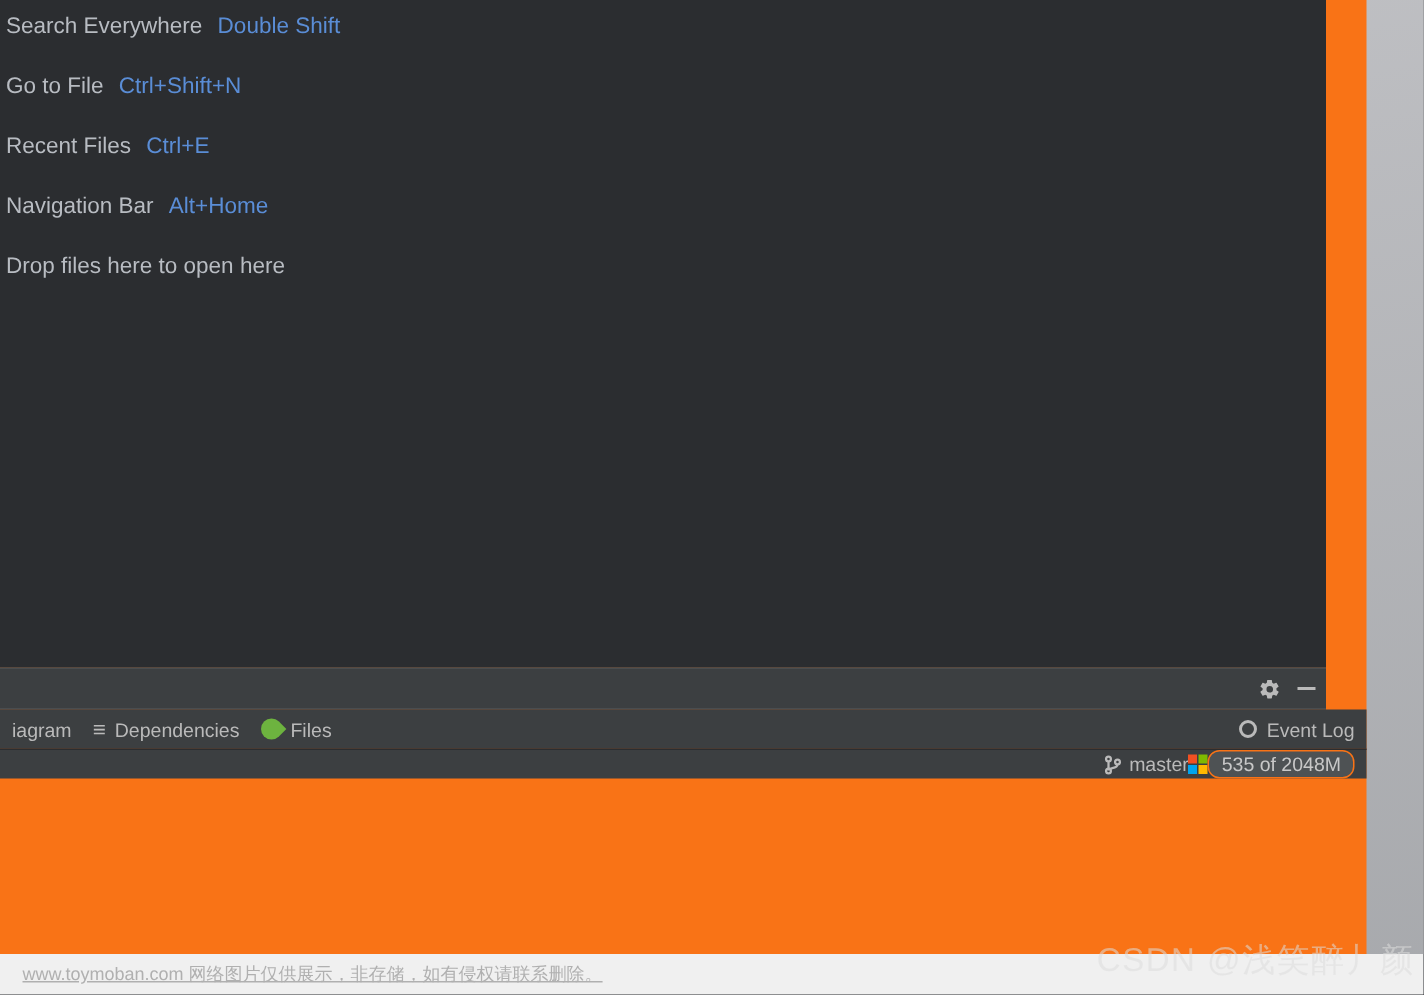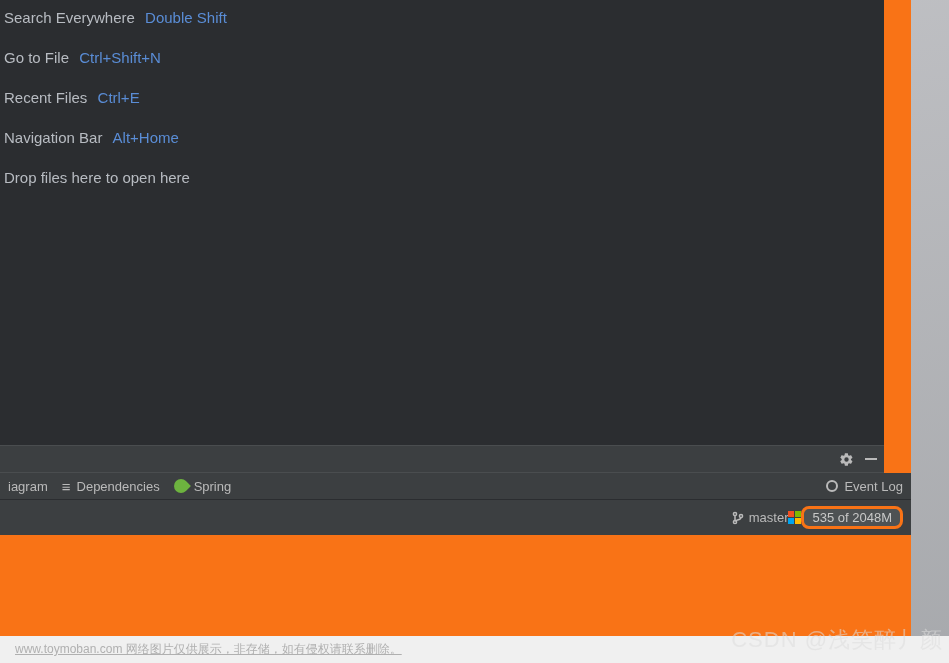--- a/index.html
+++ b/index.html
@@ -86,21 +86,21 @@
       transform: rotate(45deg);
       background: #6db33f;
     }
     .balloon-icon {
       width: 12px; height: 12px;
       border: 2px solid #bababa;
       border-radius: 50%;
       position: relative;
     }
     .status-bar {
-      height: 36px;
+      height: 20px;
       background: #3c3f41;
       border-top: 1px solid #2b2d30;
       display: flex;
       align-items: center;
       justify-content: flex-end;
       padding: 0 8px;
       font-size: 13px;
       color: #bababa;
     }
     .branch-group { display: flex; align-items: center; gap: 4px; }
@@ -113,21 +113,21 @@
       display: grid;
       grid-template-columns: 6px 6px;
       grid-template-rows: 6px 6px;
       gap: 1px;
     }
     .win-squares span:nth-child(1){background:#f25022}
     .win-squares span:nth-child(2){background:#7fba00}
     .win-squares span:nth-child(3){background:#00a4ef}
     .win-squares span:nth-child(4){background:#ffb900}
     .memory-box {
-      border: 3px solid #f97316;
+      border: 1px solid #f97316;
       border-radius: 8px;
       background: #4e5254;
       padding: 1px 8px;
       color: #c8c8c8;
       font-size: 13px;
     }
     .watermark-bg {
       position: absolute;
       right: -30px;
       top: 0;
@@ -200,21 +200,21 @@
     <div class="bottom-left">
       <div class="bottom-item">
         <span>iagram</span>
       </div>
       <div class="bottom-item">
         <span class="stack-icon"></span>
         <span>Dependencies</span>
       </div>
       <div class="bottom-item">
         <span class="leaf-icon"></span>
-        <span>Spring</span>
+        <span>Files</span>
       </div>
     </div>
     <div class="bottom-right">
       <div class="bottom-item">
         <span class="balloon-icon"></span>
         <span>Event Log</span>
       </div>
     </div>
   </div>
 

